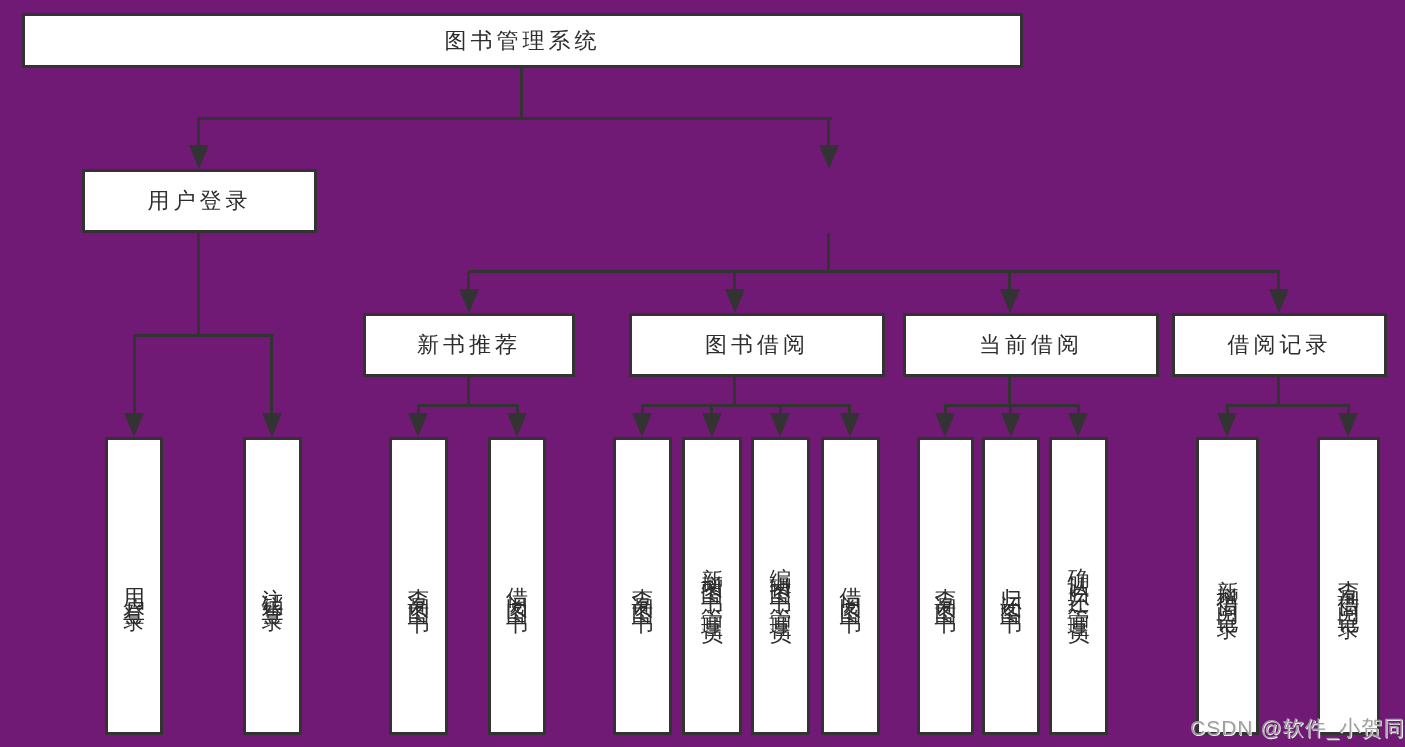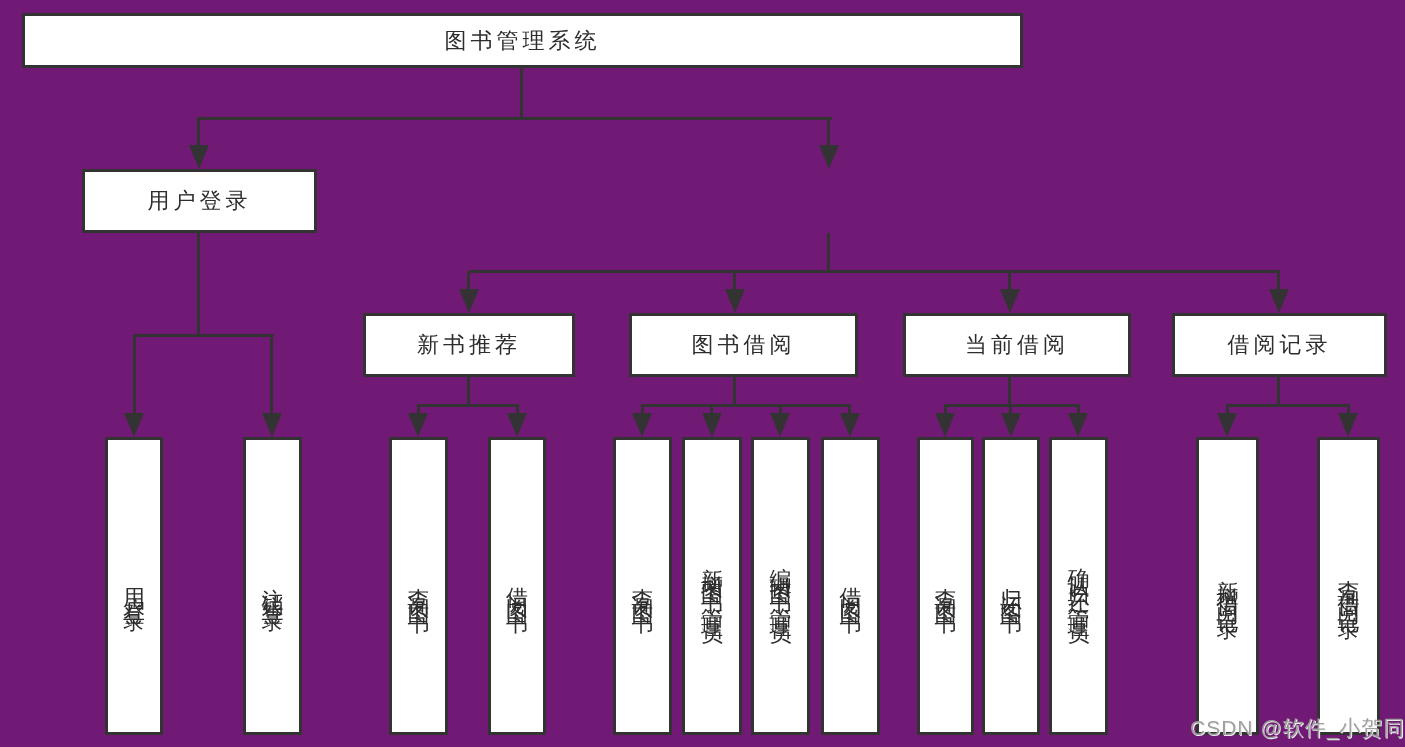--- a/index.html
+++ b/index.html
@@ -128,24 +128,24 @@
     <span class="hlabel">图书管理系统</span>
   </div>
 
   <div class="box" style="left:82px;top:169px;width:235px;height:64px;">
     <span class="hlabel">用户登录</span>
   </div>
 
   <div class="box" style="left:363px;top:313px;width:212px;height:64px;">
     <span class="hlabel">新书推荐</span>
   </div>
-  <div class="box" style="left:629px;top:313px;width:229px;height:64px;">
+  <div class="box" style="left:629px;top:313px;width:256px;height:64px;">
     <span class="hlabel">图书借阅</span>
   </div>
-  <div class="box" style="left:903px;top:313px;width:228px;height:64px;">
+  <div class="box" style="left:903px;top:313px;width:256px;height:64px;">
     <span class="hlabel">当前借阅</span>
   </div>
   <div class="box" style="left:1172px;top:313px;width:215px;height:64px;">
     <span class="hlabel">借阅记录</span>
   </div>
 
   <div class="box" style="left:105px;top:437px;width:58px;height:298px;">
     <span class="vlabel">用户登录</span>
   </div>
   <div class="box" style="left:243px;top:437px;width:59px;height:298px;">

